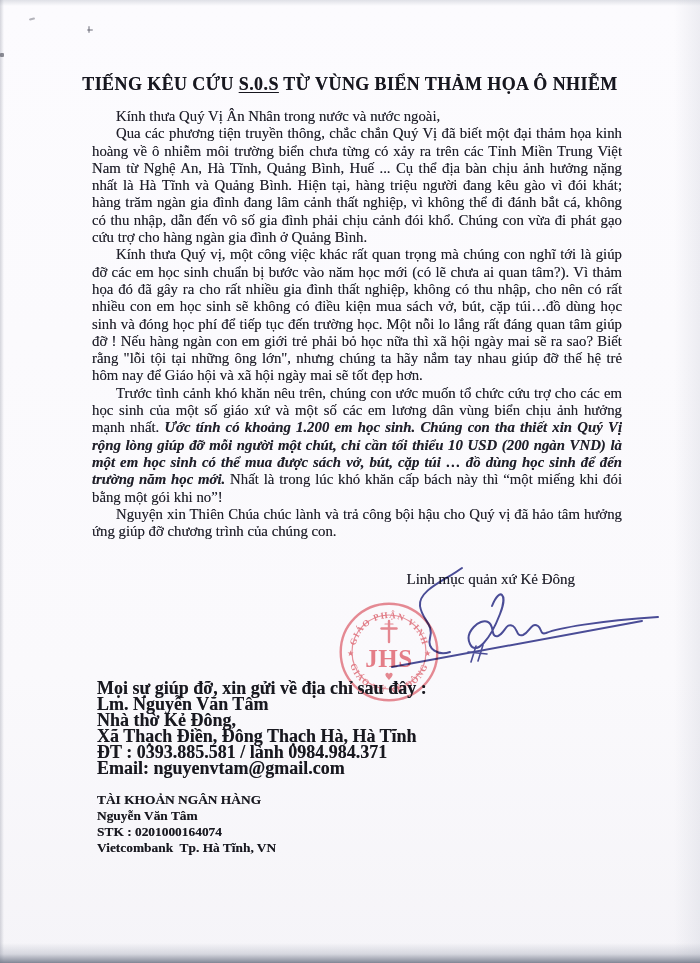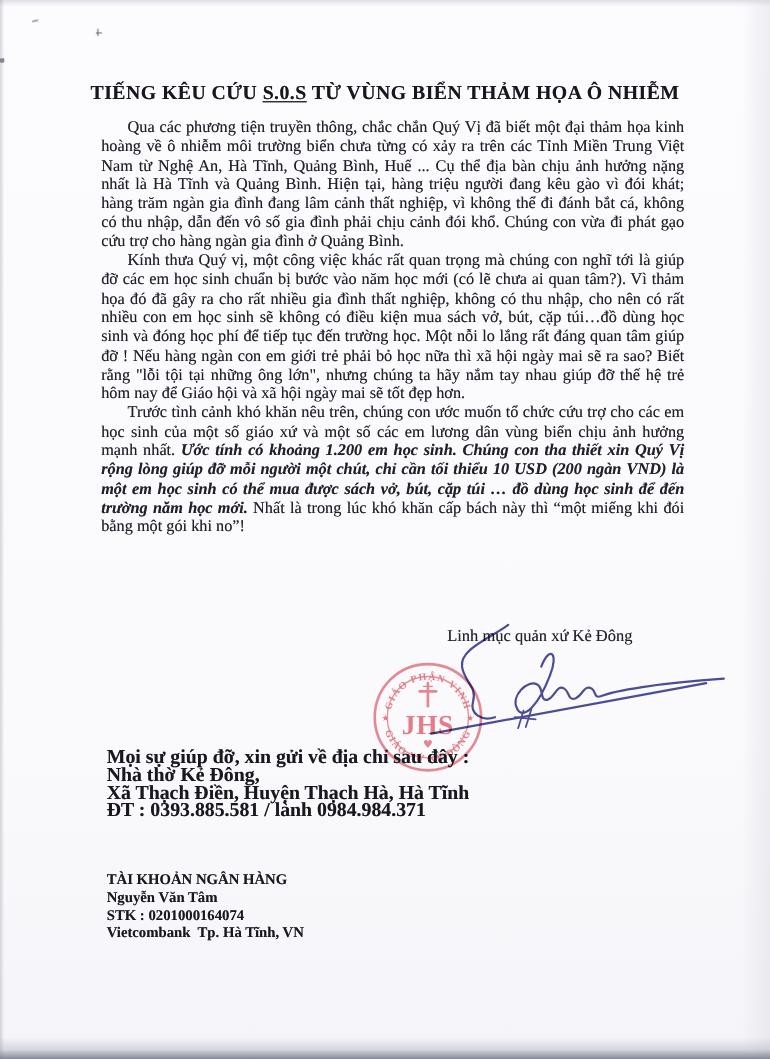--- a/index.html
+++ b/index.html
@@ -78,23 +78,25 @@
   <div class="edge-right"></div>
   <div class="edge-left"></div>
   <div class="speck s1"></div>
   <div class="speck s2"></div>
   <div class="speck s3"></div>
   <div class="speck s4"></div>
 
   <div class="title"><span>TIẾNG KÊU CỨU </span><span class="u">S.0.S</span><span> TỪ VÙNG BIỂN THẢM HỌA Ô NHIỄM</span></div>
 
   <div class="bodytext">
+    <p>Kính thưa Quý Vị Ân Nhân trong nước và nước ngoài,</p>
     <p>Qua các phương tiện truyền thông, chắc chắn Quý Vị đã biết một đại thảm họa kinh hoàng về ô nhiễm môi trường biển chưa từng có xảy ra trên các Tỉnh Miền Trung Việt Nam từ Nghệ An, Hà Tĩnh, Quảng Bình, Huế ... Cụ thể địa bàn chịu ảnh hưởng nặng nhất là Hà Tĩnh và Quảng Bình. Hiện tại, hàng triệu người đang kêu gào vì đói khát; hàng trăm ngàn gia đình đang lâm cảnh thất nghiệp, vì không thể đi đánh bắt cá, không có thu nhập, dẫn đến vô số gia đình phải chịu cảnh đói khổ. Chúng con vừa đi phát gạo cứu trợ cho hàng ngàn gia đình ở Quảng Bình.</p>
     <p>Kính thưa Quý vị, một công việc khác rất quan trọng mà chúng con nghĩ tới là giúp đỡ các em học sinh chuẩn bị bước vào năm học mới (có lẽ chưa ai quan tâm?). Vì thảm họa đó đã gây ra cho rất nhiều gia đình thất nghiệp, không có thu nhập, cho nên có rất nhiều con em học sinh sẽ không có điều kiện mua sách vở, bút, cặp túi…đồ dùng học sinh và đóng học phí để tiếp tục đến trường học. Một nỗi lo lắng rất đáng quan tâm giúp đỡ ! Nếu hàng ngàn con em giới trẻ phải bỏ học nữa thì xã hội ngày mai sẽ ra sao? Biết rằng "lỗi tội tại những ông lớn", nhưng chúng ta hãy nắm tay nhau giúp đỡ thế hệ trẻ hôm nay để Giáo hội và xã hội ngày mai sẽ tốt đẹp hơn.</p>
     <p><span>Trước tình cảnh khó khăn nêu trên, chúng con ước muốn tổ chức cứu trợ cho các em học sinh của một số giáo xứ và một số các em lương dân vùng biển chịu ảnh hưởng mạnh nhất. </span><span class="em-strong">Ước tính có khoảng 1.200 em học sinh. Chúng con tha thiết xin Quý Vị rộng lòng giúp đỡ mỗi người một chút, chỉ cần tối thiểu 10 USD (200 ngàn VND) là một em học sinh có thể mua được sách vở, bút, cặp túi … đồ dùng học sinh để đến trường năm học mới.</span><span> Nhất là trong lúc khó khăn cấp bách này thì “một miếng khi đói bằng một gói khi no”!</span></p>
+    <p>Nguyện xin Thiên Chúa chúc lành và trả công bội hậu cho Quý vị đã hảo tâm hưởng ứng giúp đỡ chương trình của chúng con.</p>
   </div>
 
   <div class="signoff">Linh mục quản xứ Kẻ Đông</div>
 
   <svg class="stamp-svg" viewBox="0 0 104 104">
     <defs>
       <path id="arcTop" d="M 18,52 A 34,34 0 0 1 86,52"></path>
       <path id="arcBot" d="M 11,52 A 41,41 0 0 0 93,52"></path>
     </defs>
     <circle cx="52" cy="52" r="48.3" fill="none" stroke="#e05a66" stroke-width="2.4" stroke-opacity=".85"></circle>
@@ -120,23 +122,25 @@
     <g fill="none" stroke="#3c3f90" stroke-width="2" stroke-linecap="round" opacity=".92">
       <path d="M 74,4 C 58,16 30,26 32,42 C 34,56 46,60 42,74 C 39,85 50,92 62,88"></path>
       <path d="M 104,42 C 112,22 120,30 112,50 C 102,76 88,92 82,80 C 76,68 92,54 100,58 C 107,61 102,74 110,72 C 117,69 118,58 125,62 C 130,65 128,73 135,71 C 142,68 143,58 150,62 C 154,65 152,71 158,69 C 170,64 210,57 270,53"></path>
       <path d="M 4,103 L 254,57"></path>
       <path d="M 88,82 L 83,98 M 95,81 L 90,97 M 80,88 L 99,90" stroke-width="1.6"></path>
     </g>
   </svg>
 
   <div class="contact">
     <div>Mọi sự giúp đỡ, xin gửi về địa chỉ sau đây :</div>
+    <div>Lm. Nguyễn Văn Tâm</div>
     <div>Nhà thờ Kẻ Đông,</div>
-    <div>Xã Thạch Điền, Huyện Thạch Hà, Hà Tĩnh</div>
+    <div>Xã Thạch Điền, Đông Thạch Hà, Hà Tĩnh</div>
     <div>ĐT : 0393.885.581 / lành 0984.984.371</div>
+    <div>Email: nguyenvtam@gmail.com</div>
   </div>
 
   <div class="bank">
     <div>TÀI KHOẢN NGÂN HÀNG</div>
     <div>Nguyễn Văn Tâm</div>
     <div>STK : 0201000164074</div>
     <div>Vietcombank  Tp. Hà Tĩnh, VN</div>
   </div>
 
   <div class="edge-bottom"></div>

